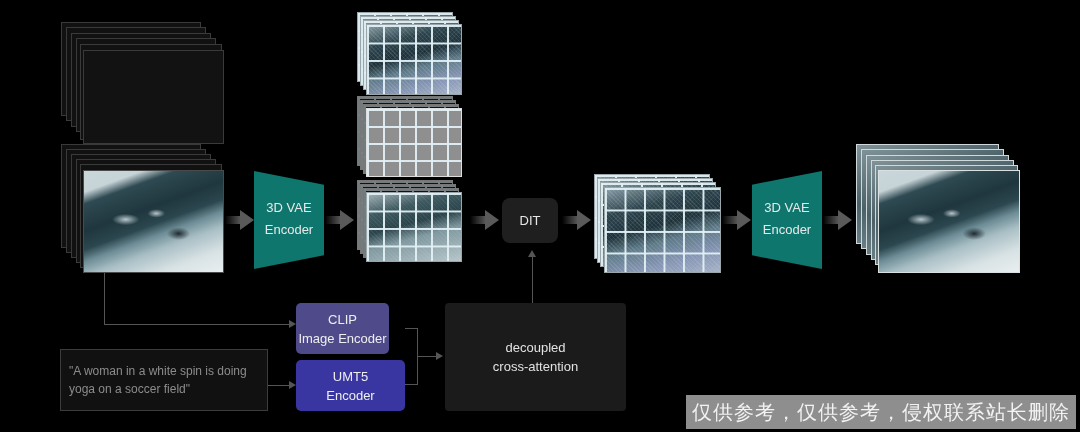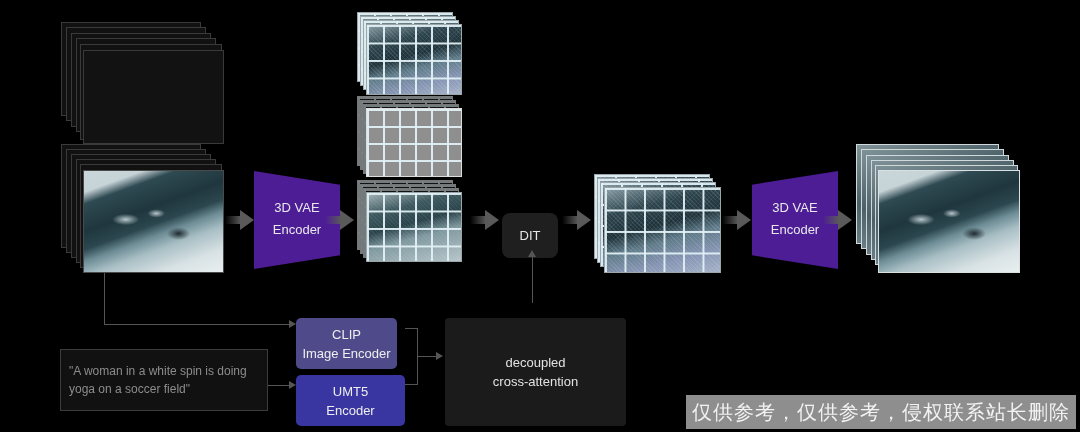--- a/index.html
+++ b/index.html
@@ -51,29 +51,29 @@
                      border-top: 10px solid transparent; border-bottom: 10px solid transparent;
                      border-left: 14px solid #5a5a5a; }
 
   .line { position: absolute; background: #555; }
   .thin-head-right { position: absolute; width: 0; height: 0;
      border-top: 4px solid transparent; border-bottom: 4px solid transparent; border-left: 7px solid #555; }
   .thin-head-up { position: absolute; width: 0; height: 0;
      border-left: 4px solid transparent; border-right: 4px solid transparent; border-bottom: 7px solid #555; }
 
   
-  .vae { position: absolute; width: 86px; height: 98px; background: #4c1d95; }
+  .vae { position: absolute; width: 70px; height: 98px; background: #0f766e; }
   .vae.enc { clip-path: polygon(0 0, 100% 14%, 100% 86%, 0 100%); }
   .vae.dec { clip-path: polygon(0 14%, 100% 0, 100% 100%, 0 86%); }
   .vae-label { position: absolute; width: 100%; top: 26px; text-align: center;
                font-size: 13px; line-height: 22px; color: #e8e8e8; }
 
   .box { position: absolute; box-sizing: border-box; border-radius: 5px;
          display: flex; flex-direction: column; align-items: center; justify-content: center;
-         text-align: center; font-size: 13px; line-height: 19px; margin-top: 15px; }
+         text-align: center; font-size: 13px; line-height: 19px; }
   .dit { background: #1f1f1f; border-radius: 8px; }
   .clip { background: #4f4b8b; color: #eee; }
   .umt5 { background: #3936a2; color: #eee; }
   .xattn { background: #1b1b1b; color: #e2e2e2; border-radius: 4px; }
 
   .prompt { position: absolute; box-sizing: border-box; border: 1px solid #3c3c3c; background: #111;
             color: #8c8c8c; font-size: 12px; line-height: 18px; padding: 12px 10px 0 8px; }
 
   .watermark { position: absolute; left: 686px; top: 395px; width: 390px; height: 34px;
                background: #8e8e8e; color: #f2f2f2; font-size: 20px; line-height: 34px;
@@ -214,21 +214,21 @@
   <div class="frame img-frame scene-back" style="left:866px;top:155px;width:143px;height:100px;border-color:#cfd8da;"></div>
   <div class="frame img-frame scene-back" style="left:871px;top:160px;width:143px;height:100px;border-color:#cfd8da;"></div>
   <div class="frame img-frame scene-back" style="left:875px;top:165px;width:143px;height:100px;border-color:#cfd8da;"></div>
   <div class="frame img-frame scene" style="left:878px;top:170px;width:142px;height:103px;border-color:#d8e0e2;"></div>
 </div>
 
 <div class="line" style="left:104px;top:273px;width:1px;height:52px;"></div>
 <div class="line" style="left:104px;top:324px;width:186px;height:1px;"></div>
 <div class="thin-head-right" style="left:289px;top:320px;"></div>
 
-<div class="box clip" style="left:296px;top:303px;width:101px;height:51px;">
+<div class="box clip" style="left:296px;top:303px;width:93px;height:51px;">
   <span>CLIP</span>
   <span>Image Encoder</span>
 </div>
 
 <div class="box umt5" style="left:296px;top:360px;width:109px;height:51px;">
   <span>UMT5</span>
   <span>Encoder</span>
 </div>
 
 <div class="prompt" style="left:60px;top:349px;width:208px;height:62px;">

